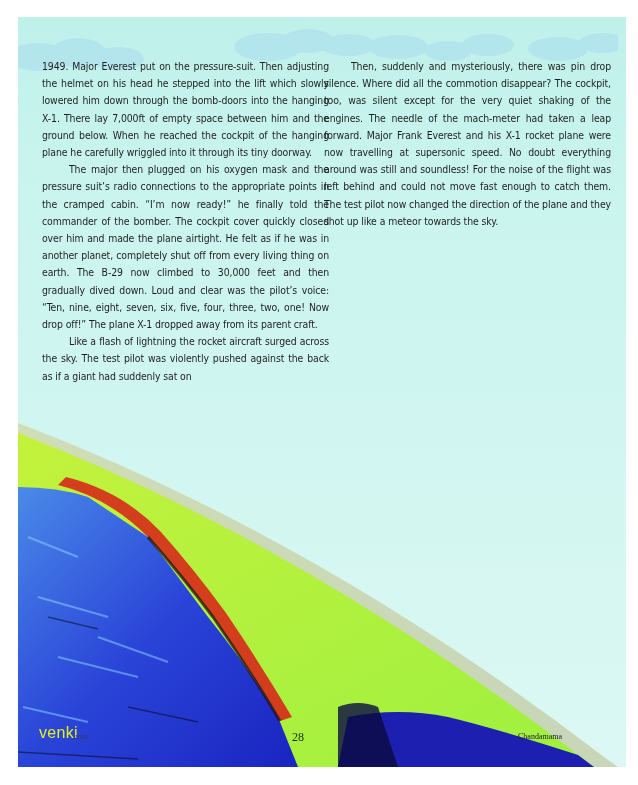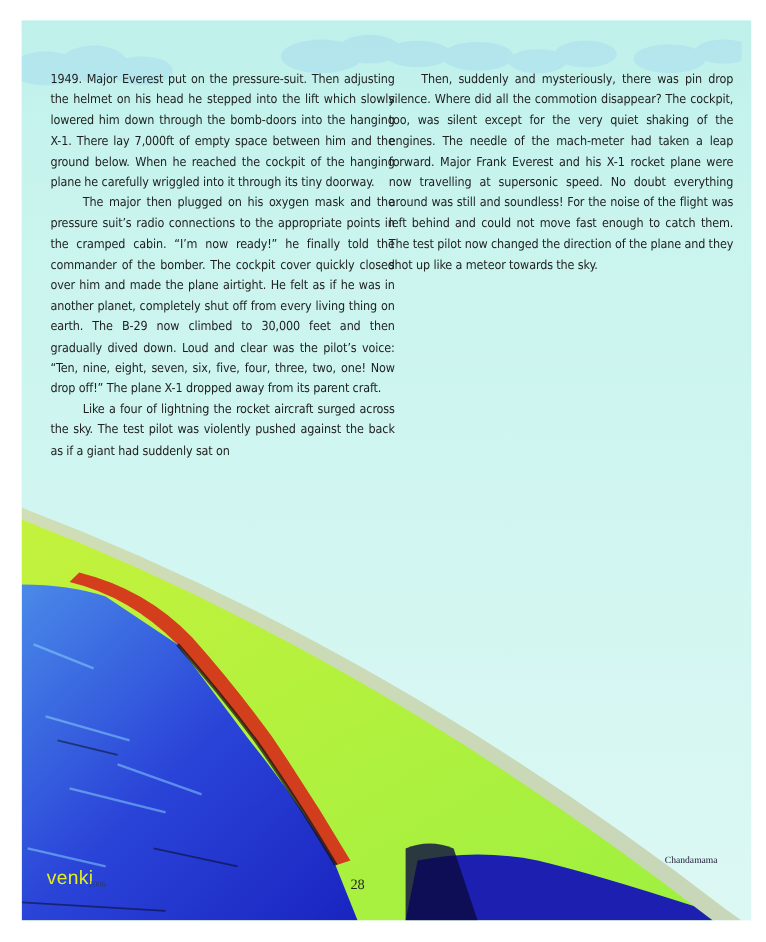--- a/index.html
+++ b/index.html
@@ -29,22 +29,22 @@
     }
     .footer-sub {
       position: absolute; left: 56px; top: 716px;
       font-family: Liberation Serif, serif; font-size: 7px; color: #2a3a6a;
     }
     .page-num {
       position: absolute; left: 274px; top: 713px;
       font-family: "Liberation Serif", serif; font-size: 12px; color: #1d2a20;
     }
     .footer-right {
-      position: absolute; left: 500px; top: 695px;
-      font-family: "Liberation Serif", serif; font-size: 8px; color: #1a1a30; margin-left: 36px;
+      position: absolute; left: 500px; top: 715px;
+      font-family: "Liberation Serif", serif; font-size: 8px; color: #1a1a30;
     }
   </style>
 </head>
 <body>
 
 <div class="page">
 
   <svg class="clouds" viewBox="0 0 600 60" preserveAspectRatio="none">
     <g fill="#a9dcef" opacity="0.55">
       <ellipse cx="20" cy="40" rx="30" ry="14"></ellipse>
@@ -100,21 +100,21 @@
     <g stroke="#000" stroke-width="1.5" opacity="0.45">
       <line x1="0" y1="735" x2="120" y2="742"></line>
       <line x1="30" y1="600" x2="80" y2="612"></line>
       <line x1="110" y1="690" x2="180" y2="705"></line>
     </g>
   </svg>
 
   <div class="col col-left">
     <p>1949. Major Everest put on the pressure-suit. Then adjusting the helmet on his head he stepped into the lift which slowly lowered him down through the bomb-doors into the hanging X-1. There lay 7,000ft of empty space between him and the ground below. When he reached the cockpit of the hanging plane he carefully wriggled into it through its tiny doorway.</p>
     <p class="indent">The major then plugged on his oxygen mask and the pressure suit’s radio connections to the appropriate points in the cramped cabin. “I’m now ready!” he finally told the commander of the bomber. The cockpit cover quickly closed over him and made the plane airtight. He felt as if he was in another planet, completely shut off from every living thing on earth. The B-29 now climbed to 30,000 feet and then gradually dived down. Loud and clear was the pilot’s voice: “Ten, nine, eight, seven, six, five, four, three, two, one! Now drop off!” The plane X-1 dropped away from its parent craft.</p>
-    <p class="indent">Like a four of lightning the rocket aircraft surged across the sky. The test pilot was violently pushed against the back as if a giant had suddenly sat on</p>
+    <p class="indent">Like a flash of lightning the rocket aircraft surged across the sky. The test pilot was violently pushed against the back as if a giant had suddenly sat on</p>
   </div>
 
   <div class="col col-right">
     <p class="indent">Then, suddenly and mysteriously, there was pin drop silence. Where did all the commotion disappear? The cockpit, too, was silent except for the very quiet shaking of the engines. The needle of the mach-meter had taken a leap forward. Major Frank Everest and his X-1 rocket plane were now travelling at supersonic speed. No doubt everything around was still and soundless! For the noise of the flight was left behind and could not move fast enough to catch them. The test pilot now changed the direction of the plane and they shot up like a meteor towards the sky.</p>
   </div>
 
   <span class="footer-logo">venki</span>
   <span class="footer-sub">2006</span>
   <span class="page-num">28</span>
   <span class="footer-right">Chandamama</span>

